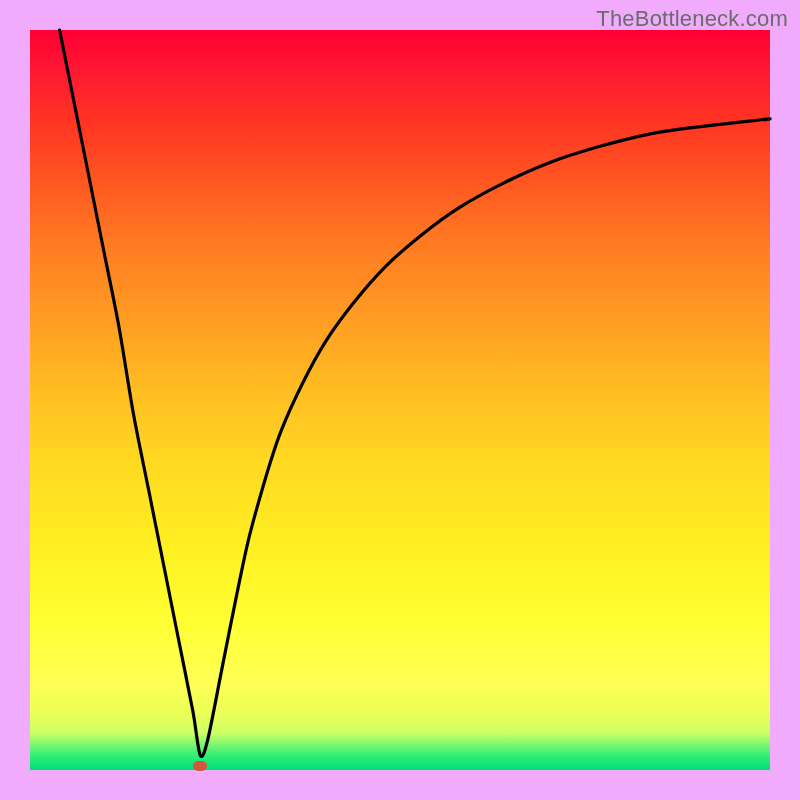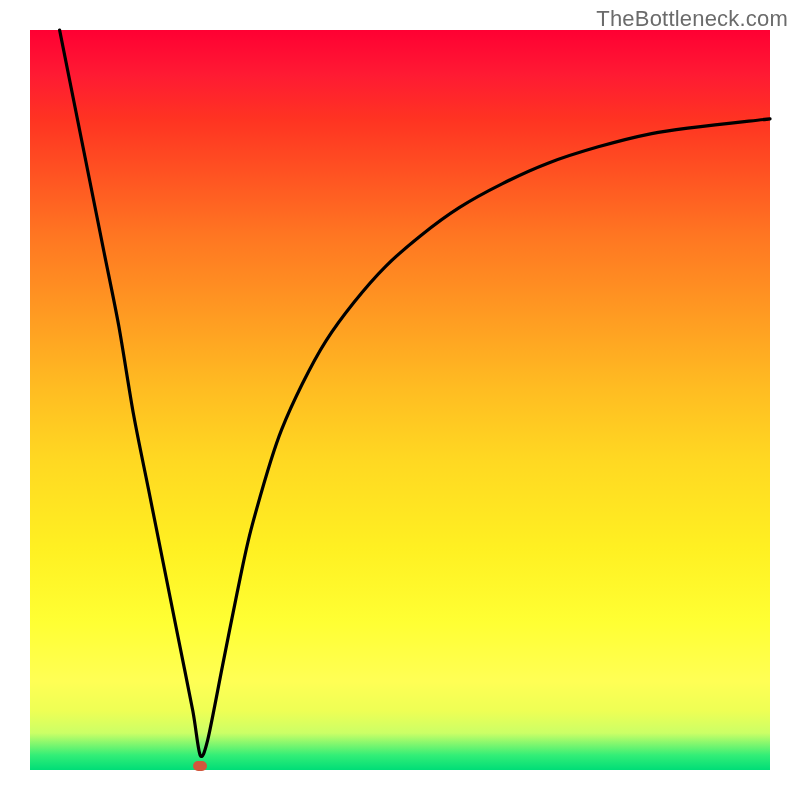--- a/index.html
+++ b/index.html
@@ -1,20 +1,20 @@
 <!DOCTYPE html>
 <html><head>
 <meta charset="utf-8">
 <style>
   * { margin: 0; padding: 0; box-sizing: border-box; }
   html, body { width: 800px; height: 800px; overflow: hidden; background: #000; }
   .frame {
     width: 800px;
     height: 800px;
-    background: #ffffff;
+    background: #f0abfc;
     position: relative;
   }
   .plot-area {
     position: absolute;
     left: 30px;
     top: 30px;
     width: 740px;
     height: 740px;
     background: linear-gradient(to bottom,
       #ff0033 0%,

